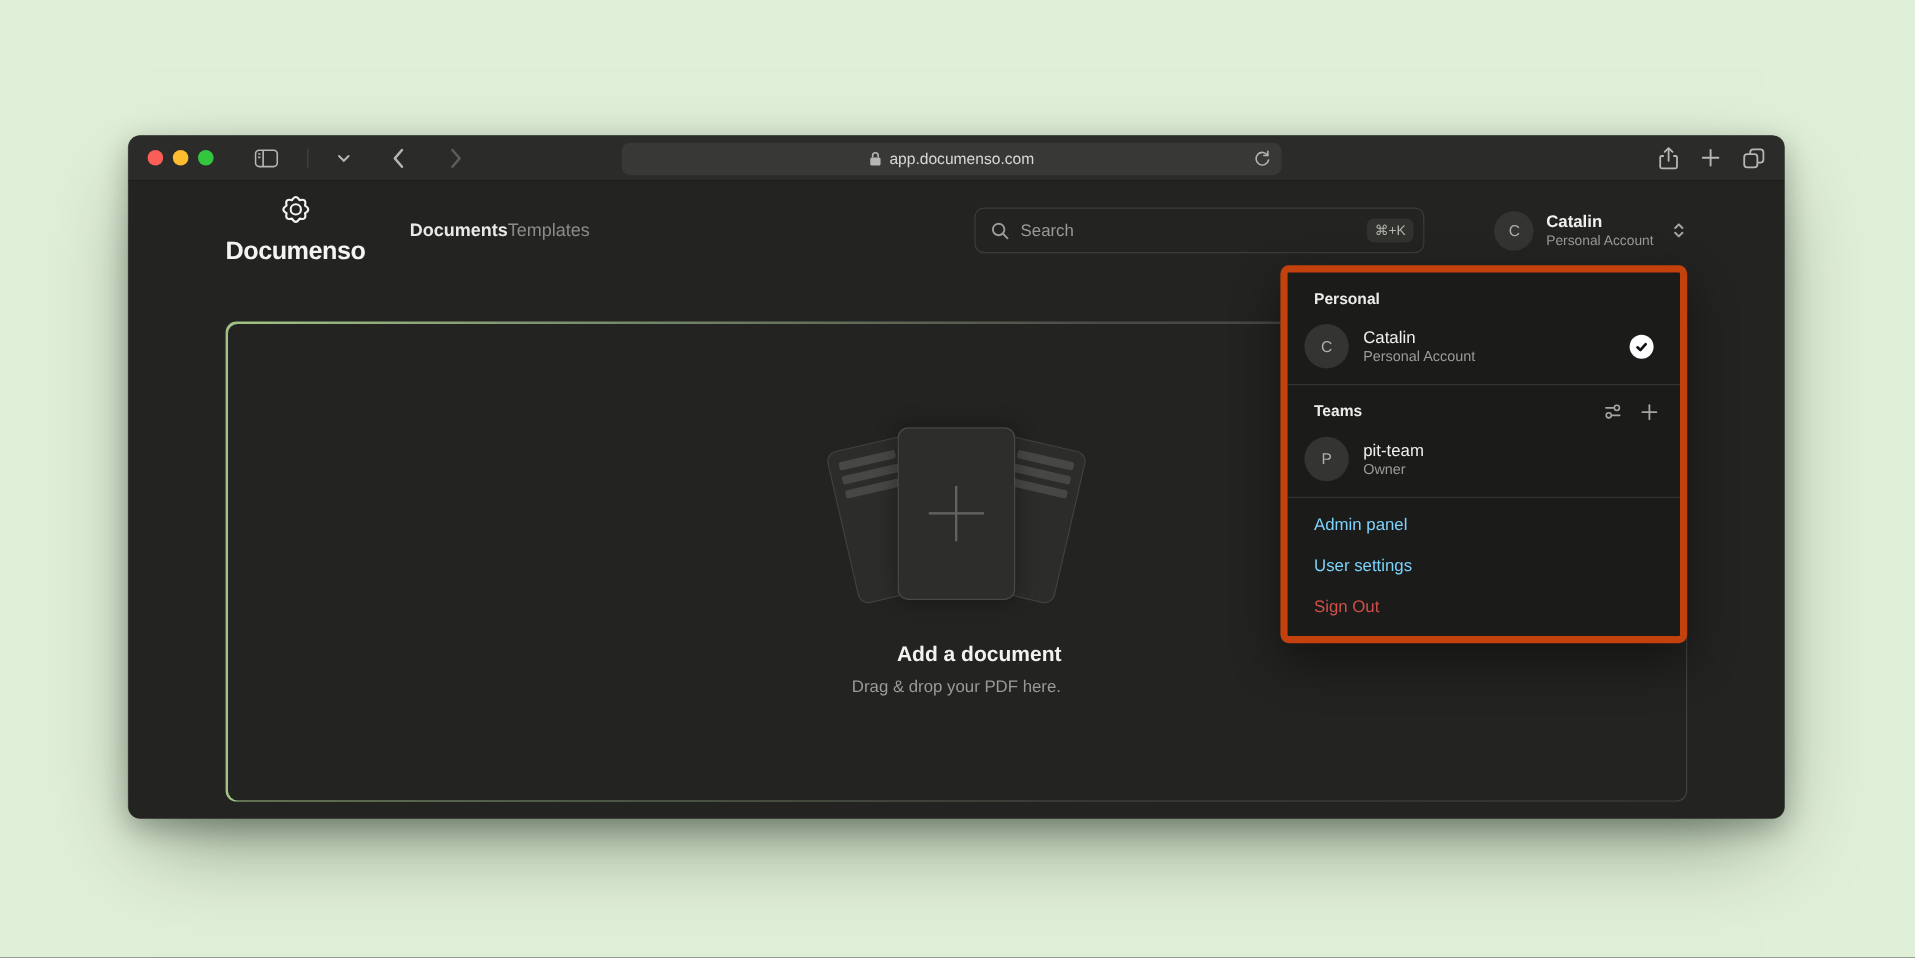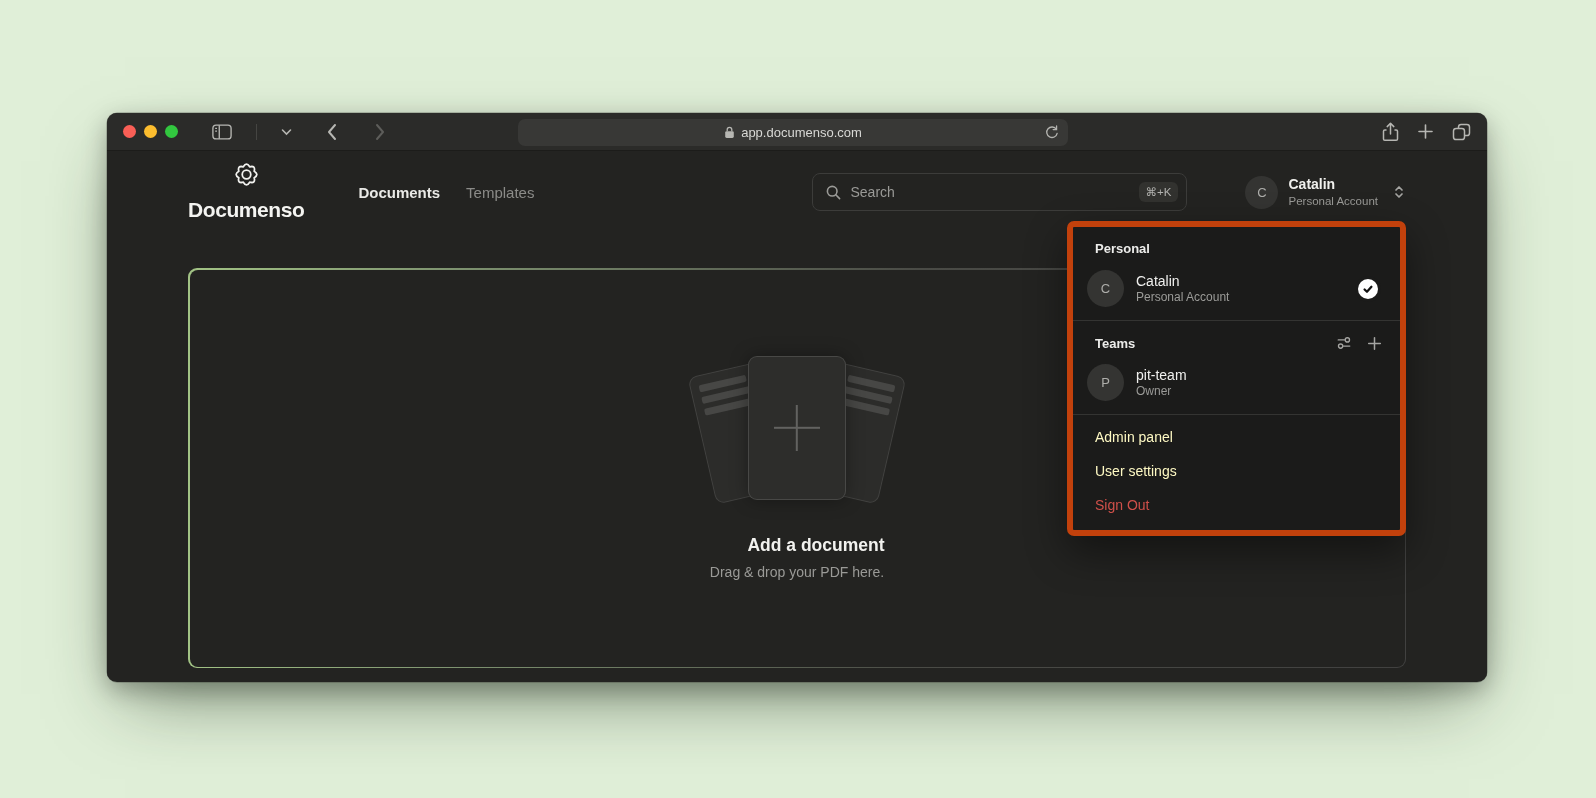--- a/index.html
+++ b/index.html
@@ -39,21 +39,21 @@
   .addressbar .reload { position:absolute; right:9px; top:5px; color:#b3b3af; }
   .tb-right { margin-left:auto; display:flex; gap:18px; align-items:center; }
   
   .app { position:relative; height:530px; background:#232321; }
   .app-header {
     height:82px; display:flex; align-items:center; padding:0 81px;
   }
   .brand { display:flex; align-items:center; gap:11px;flex-direction:column; }
   .brand-logo { color:#f2f2ef; display:flex; }
   .brand-name { font-size:21px; font-weight:700; color:#f4f4f1; letter-spacing:-.02em; }
-  .nav { display:flex; gap:26px; margin-left:54px;align-items:center; }
+  .nav { display:flex; margin-left:37px;align-items:center; }
   .nav a { text-decoration:none; font-size:15px; }
   .nav a.active { color:#e9e9e6; font-weight:700; }
   .nav a.inactive { color:#8b8b88; font-weight:500; }
   .search {
     margin-left:auto; width:375px; height:38px; border:1px solid #3c3c3a; border-radius:8px;
     display:flex; align-items:center; padding:0 8px 0 12px; gap:8px; background:#232321;
   }
   .search input {
     flex:1; background:transparent; border:none; outline:none;
     color:#e6e6e3; font-size:14px; font-family:inherit;
@@ -118,25 +118,25 @@
   .menu-item .avatar { width:37px; height:37px; font-size:13px; }
   .mi-texts { flex:1; line-height:1.3; }
   .mi-name { font-size:14px; font-weight:500; color:#f0f0ee; }
   .mi-sub { font-size:12px; color:#9b9b98; }
   .check-badge {
     width:20px; height:20px; border-radius:50%; background:#ffffff;
     display:flex; align-items:center; justify-content:center; margin-right:6px;
     box-shadow:0 0 0 3px #1b1b1a;
   }
   .menu-sep { height:1px; background:#343432; margin:5px 0; }
-  .teams-row { display:flex; align-items:center; padding:9px 18px 7px 22px; }
+  .teams-row { display:flex; align-items:flex-start; padding:9px 18px 7px 22px; }
   .teams-row .menu-label-inline { font-size:13px; font-weight:700; color:#ececea; flex:1; padding:0; }
   .teams-icons { display:flex; gap:15px; align-items:center; color:#a5a5a2; }
   .teams-icons .ticon { display:flex; cursor:pointer; }
-  .menu-link { display:block; padding:9px 22px; font-size:14px; color:#fef9c3; text-decoration:none; cursor:pointer; }
+  .menu-link { display:block; padding:9px 22px; font-size:14px; color:#7dd3fc; text-decoration:none; cursor:pointer; }
   .menu-link.danger { color:#d0504a; }
 </style>
 </head>
 <body>
 
 <div class="window">
 
   <div class="toolbar">
     <div class="traffic">
       <span class="tl red"></span>

